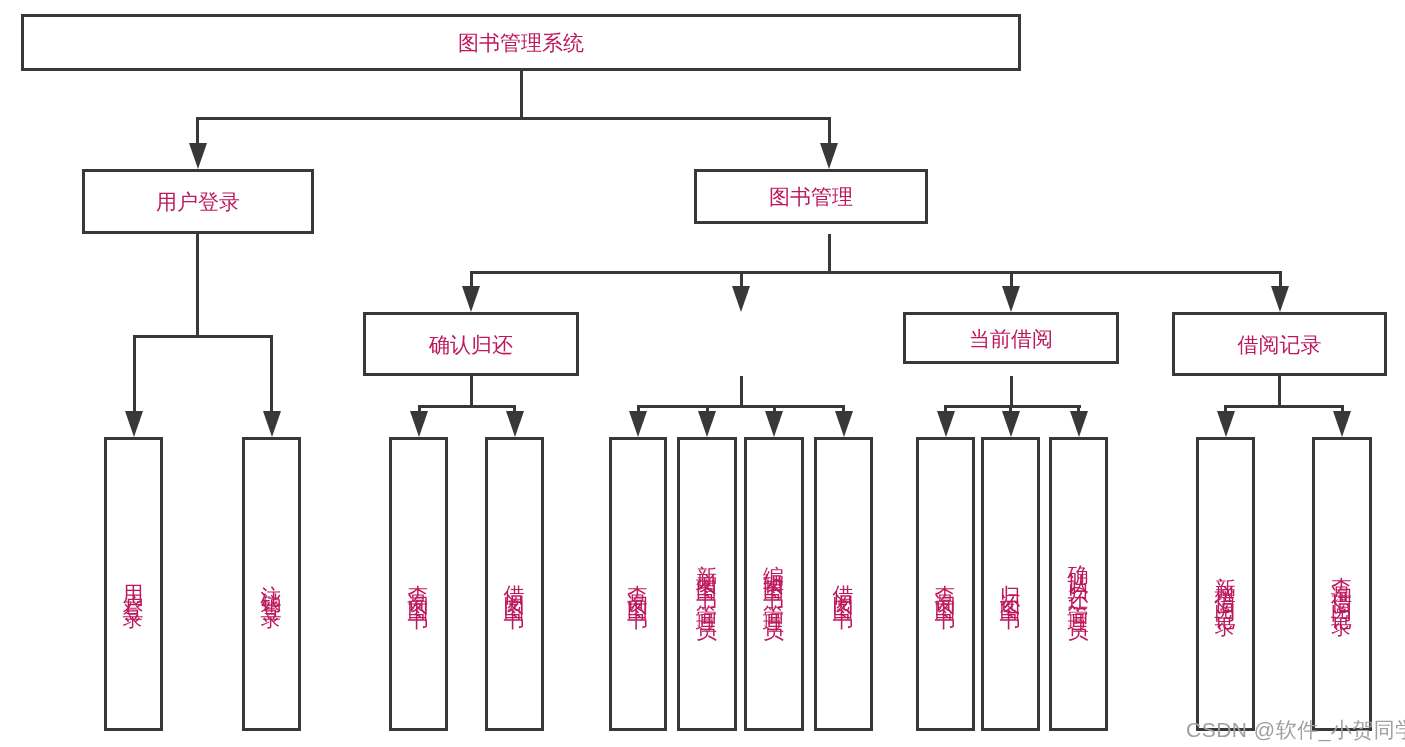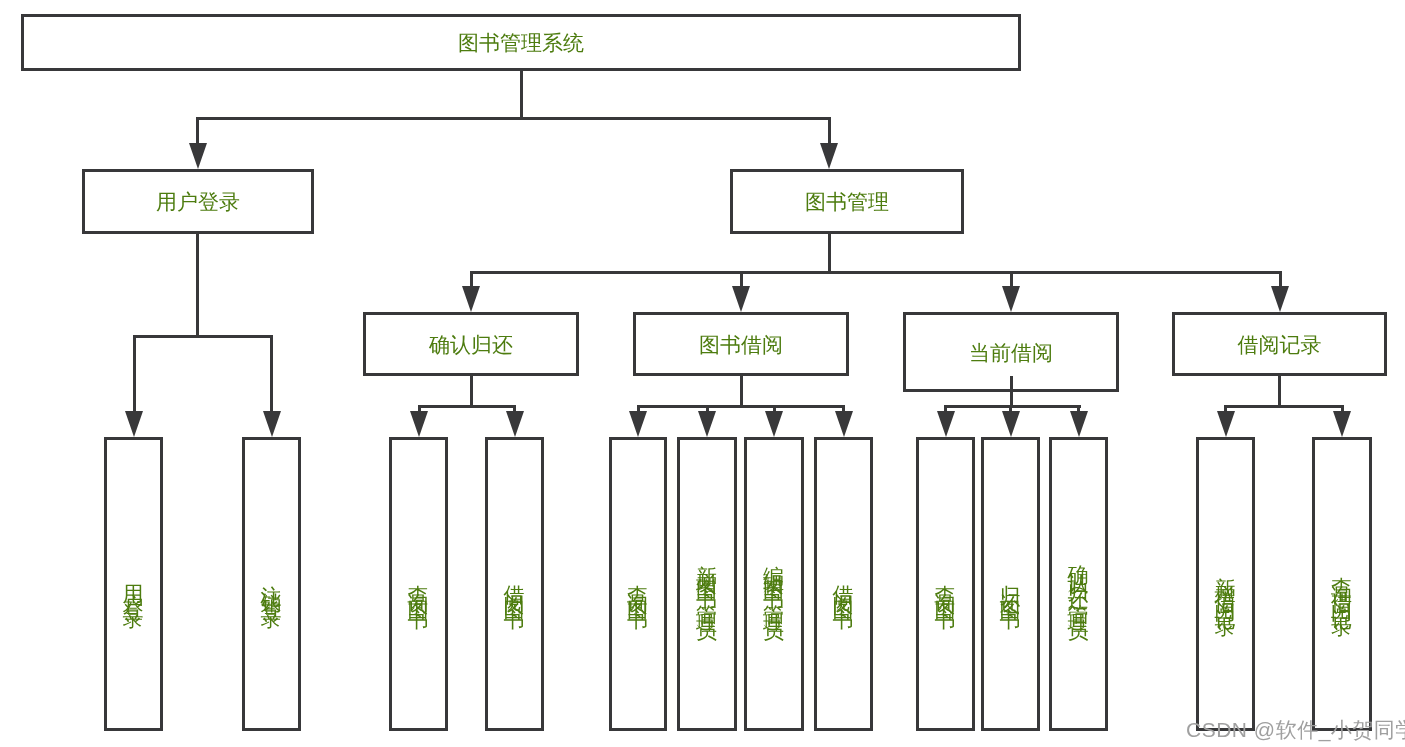--- a/index.html
+++ b/index.html
@@ -3,21 +3,21 @@
 <meta charset="utf-8">
 <style>
   html,body{margin:0;padding:0;background:#fff;}
   .stage{
     position:relative;width:1405px;height:747px;background:#ffffff;overflow:hidden;
     font-family:"Liberation Sans",sans-serif;color:#2d2d2f;
   }
   .box{
     position:absolute;box-sizing:border-box;border:3px solid #38383a;background:#ffffff;
     display:flex;align-items:center;justify-content:center;
-    font-size:21px;line-height:1;color:#4d7c0f;
+    font-size:21px;line-height:1;color:#be185d;
   }
   .vbox span{
     writing-mode:vertical-rl;text-orientation:mixed;
     letter-spacing:8px;line-height:1;font-size:21px;
   }
   .h,.v{position:absolute;background:#38383a;}
   .h{height:3px;}
   .v{width:3px;}
   .arr{
     position:absolute;width:0;height:0;
@@ -41,21 +41,21 @@
   <div class="v" style="left:520px;top:71px;height:48px"></div>
   <div class="h" style="left:196px;top:117px;width:635px"></div>
   <div class="v" style="left:196px;top:117px;height:28px"></div>
   <div class="v" style="left:828px;top:117px;height:28px"></div>
   <div class="arr" style="left:189px;top:143px"></div>
   <div class="arr" style="left:820px;top:143px"></div>
 
   <div class="box" style="left:82px;top:169px;width:232px;height:65px">
     <span>用户登录</span>
   </div>
-  <div class="box" style="left:730px;top:169px;width:234px;height:65px">
+  <div class="box" style="left:694px;top:169px;width:234px;height:55px">
     <span>图书管理</span>
   </div>
 
   <div class="v" style="left:196px;top:234px;height:104px"></div>
   <div class="h" style="left:133px;top:335px;width:140px"></div>
   <div class="v" style="left:133px;top:335px;height:78px"></div>
   <div class="v" style="left:270px;top:335px;height:78px"></div>
   <div class="arr" style="left:125px;top:411px"></div>
   <div class="arr" style="left:263px;top:411px"></div>
 
@@ -66,24 +66,21 @@
   <div class="v" style="left:1010px;top:271px;height:18px"></div>
   <div class="v" style="left:1279px;top:271px;height:18px"></div>
   <div class="arr" style="left:462px;top:286px"></div>
   <div class="arr" style="left:732px;top:286px"></div>
   <div class="arr" style="left:1002px;top:286px"></div>
   <div class="arr" style="left:1271px;top:286px"></div>
 
   <div class="box" style="left:363px;top:312px;width:216px;height:64px">
     <span>确认归还</span>
   </div>
-  <div class="box" style="left:633px;top:312px;width:216px;height:64px">
-    <span>图书借阅</span>
-  </div>
-  <div class="box" style="left:903px;top:312px;width:216px;height:80px">
+  <div class="box" style="left:903px;top:312px;width:216px;height:52px">
     <span>当前借阅</span>
   </div>
   <div class="box" style="left:1172px;top:312px;width:215px;height:64px">
     <span>借阅记录</span>
   </div>
 
   <div class="v" style="left:470px;top:376px;height:31px"></div>
   <div class="h" style="left:418px;top:405px;width:98px"></div>
   <div class="v" style="left:418px;top:405px;height:9px"></div>
   <div class="v" style="left:513px;top:405px;height:9px"></div>

